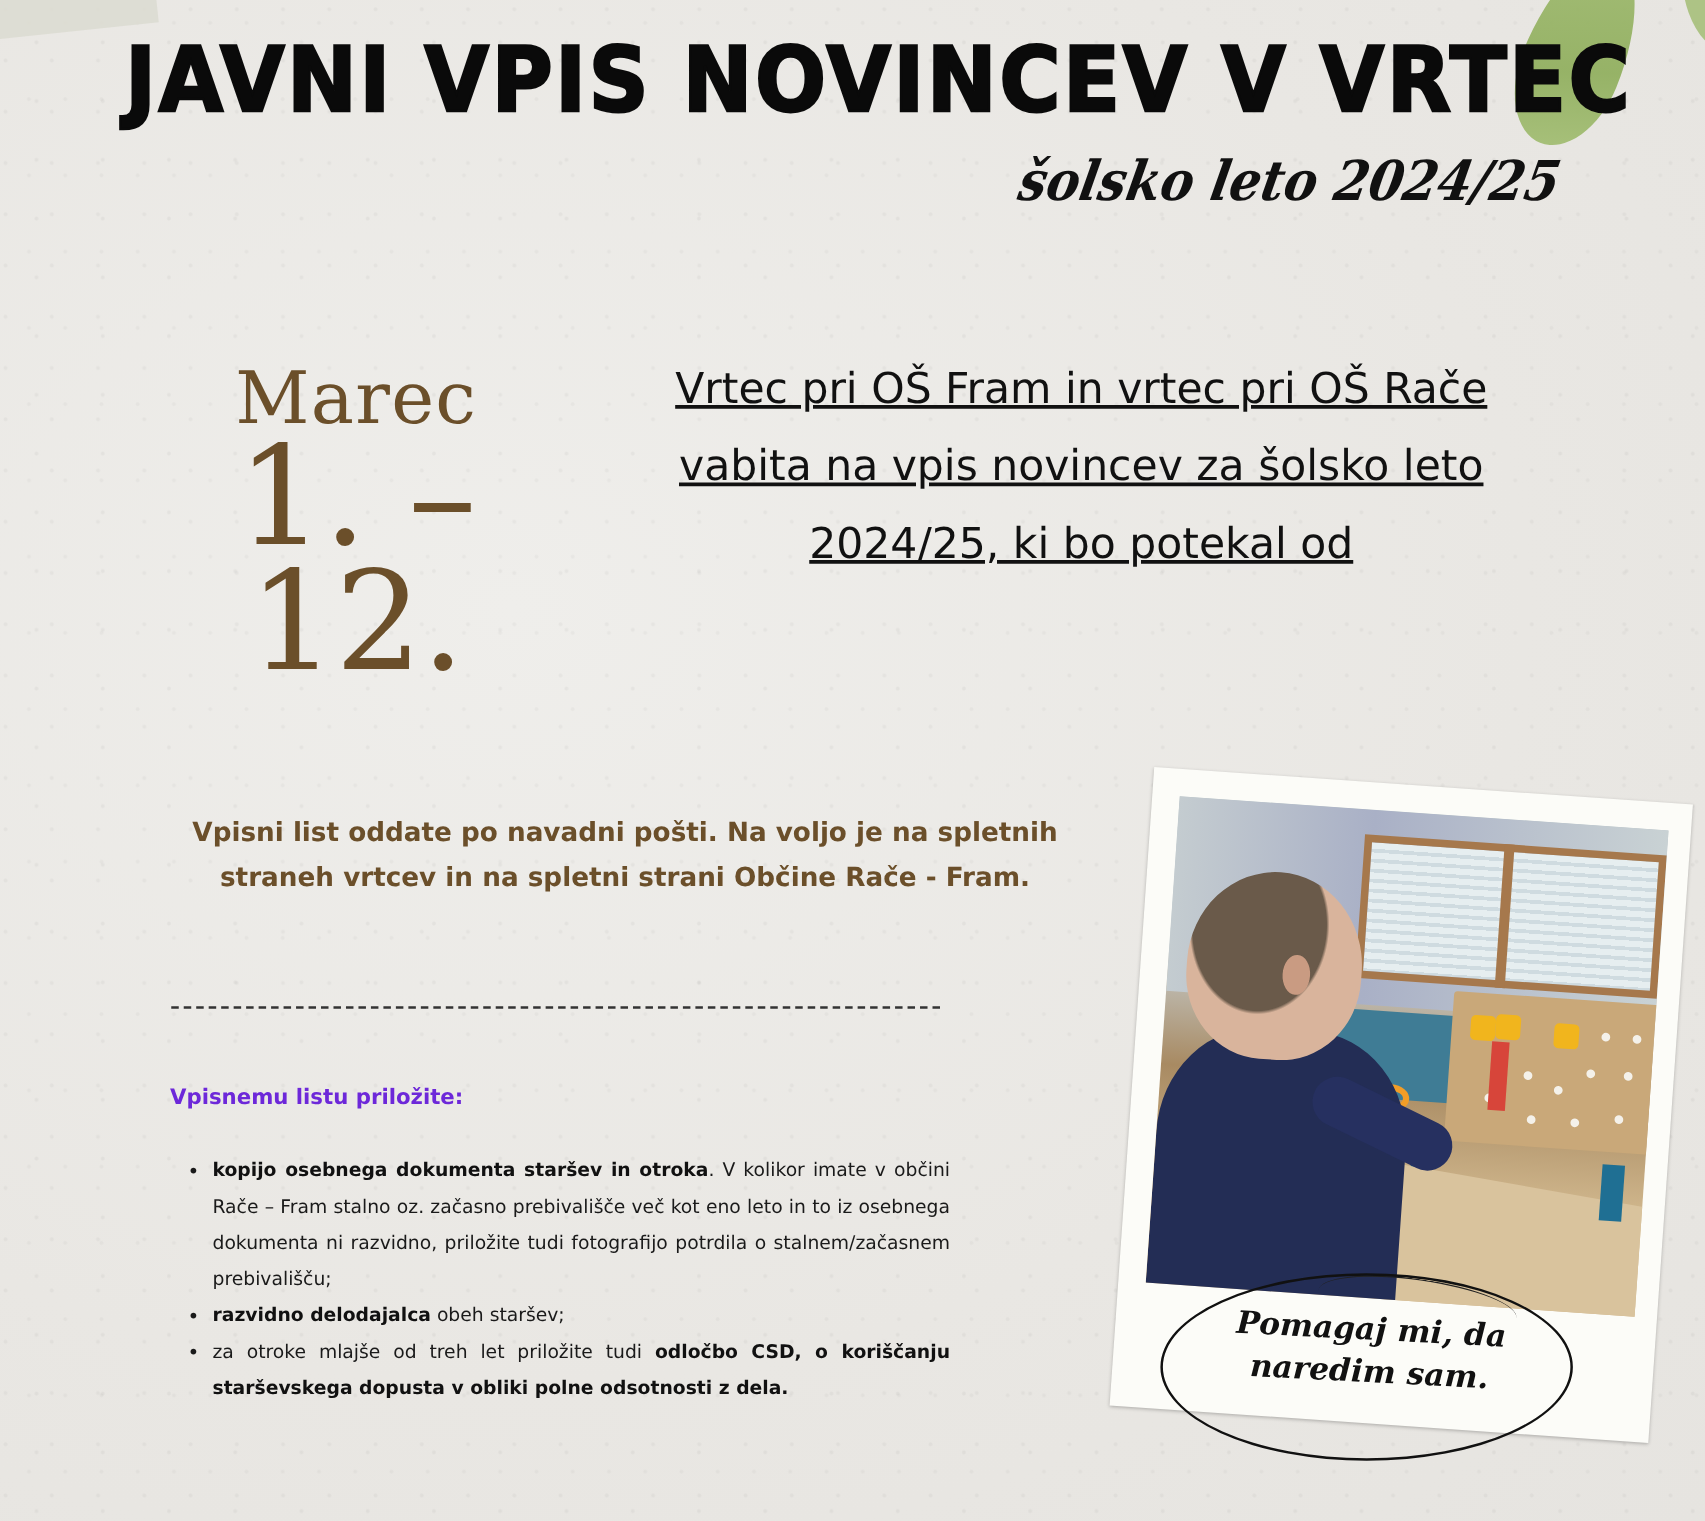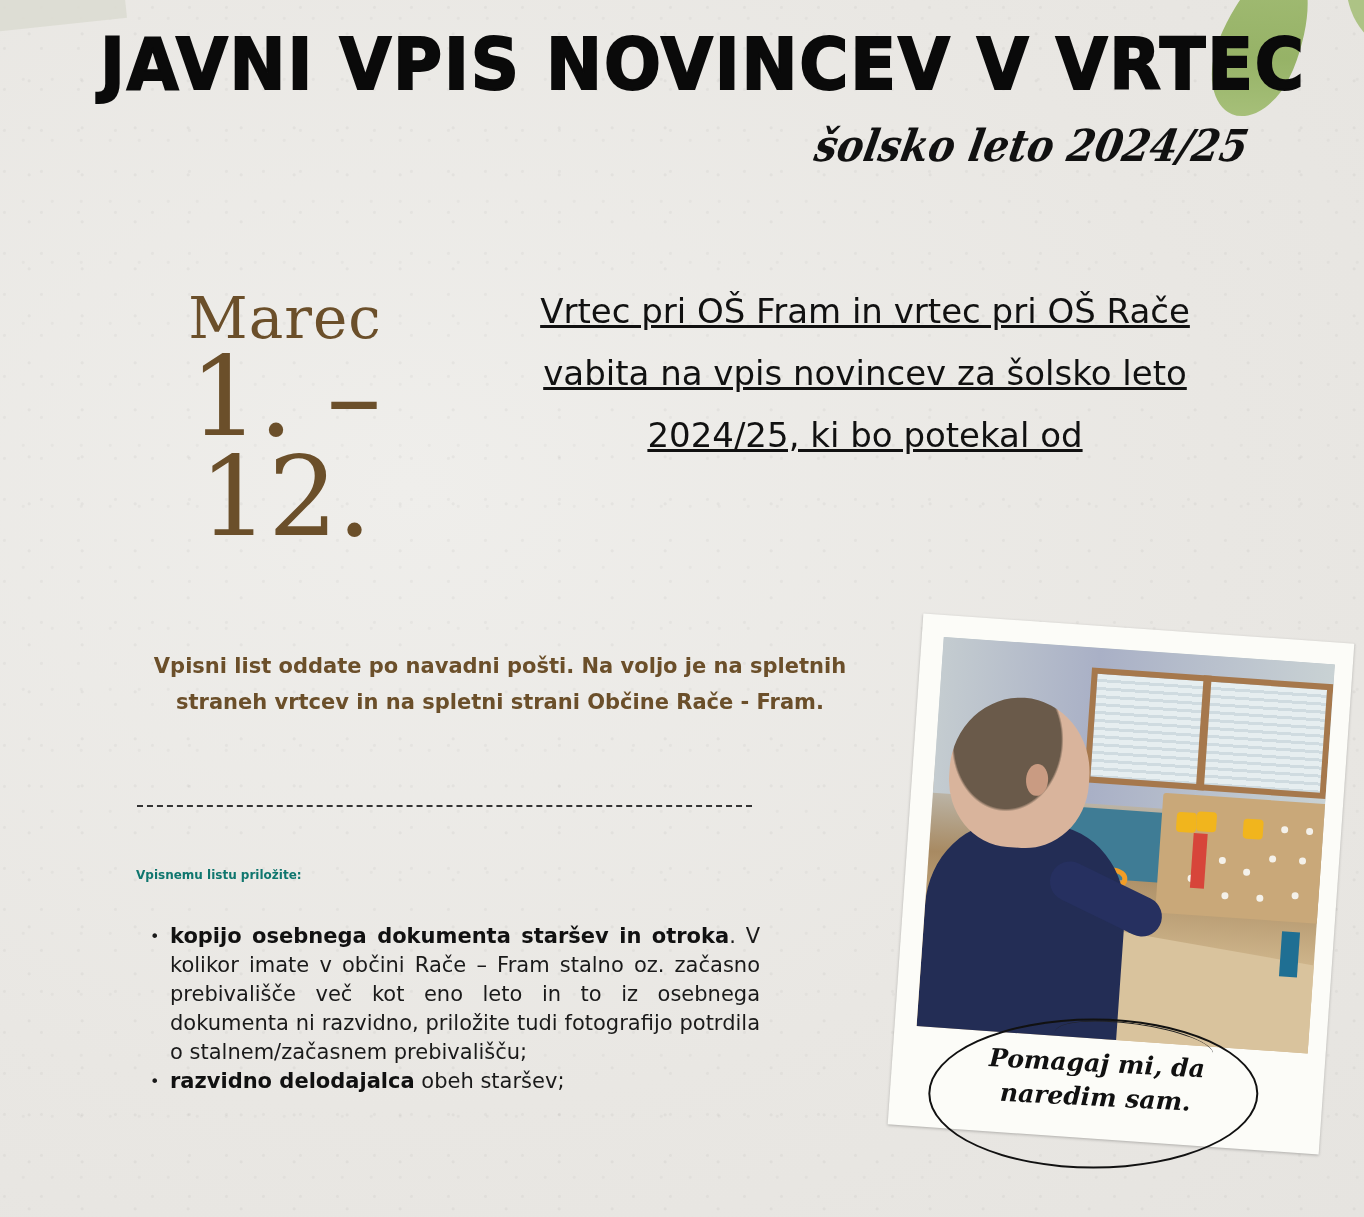--- a/index.html
+++ b/index.html
@@ -105,27 +105,27 @@
     }
 
     .divider {
       position: absolute; left: 137px; top: 805px; width: 615px; height: 0;
       border-top: 2px dashed #333;
     }
 
     .attach-heading {
       position: absolute; left: 136px; top: 868px;
       font-family: "DejaVu Sans", sans-serif;
-      font-weight: bold; font-size: 12px; color: #0f766e;
+      font-weight: bold; font-size: 17px; color: #6d28d9;
     }
 
     .attach-list {
       position: absolute; left: 150px; top: 922px; width: 610px;
       font-family: "DejaVu Sans", sans-serif;
-      font-size: 21px; line-height: 29px;
+      font-size: 15px; line-height: 29px;
       color: #1a1a1a;
       list-style: none;
     }
     .attach-list li {
       position: relative; padding-left: 20px; text-align: justify;
     }
     .attach-list li::before {
       content: "\2022"; position: absolute; left: 0; top: 0; font-size: 16px;
     }
     .attach-list b { font-weight: bold; color: #111; }
@@ -208,20 +208,21 @@
 
 <div class="notice">Vpisni list oddate po navadni pošti. Na voljo je na spletnih straneh vrtcev in na spletni strani Občine Rače - Fram.</div>
 
 <div class="divider"></div>
 
 <div class="attach-heading">Vpisnemu listu priložite:</div>
 
 <ul class="attach-list">
   <li><b>kopijo osebnega dokumenta staršev in otroka</b><span>. V kolikor imate v občini Rače – Fram stalno oz. začasno prebivališče več kot eno leto in to iz osebnega dokumenta ni razvidno, priložite tudi fotografijo potrdila o stalnem/začasnem prebivališču;</span></li>
   <li><b>razvidno delodajalca</b><span> obeh staršev;</span></li>
+  <li><span>za otroke mlajše od treh let priložite tudi </span><b>odločbo CSD, o koriščanju starševskega dopusta v obliki polne odsotnosti z dela.</b></li>
 </ul>
 
 <div class="polaroid">
   <div class="photo">
     <div class="wall"></div>
     <div class="window"></div>
     <div class="window-mid"></div>
     <div class="sofa"></div>
     <div class="board">
       <span class="peg" style="left:120px;top:25px"></span>

